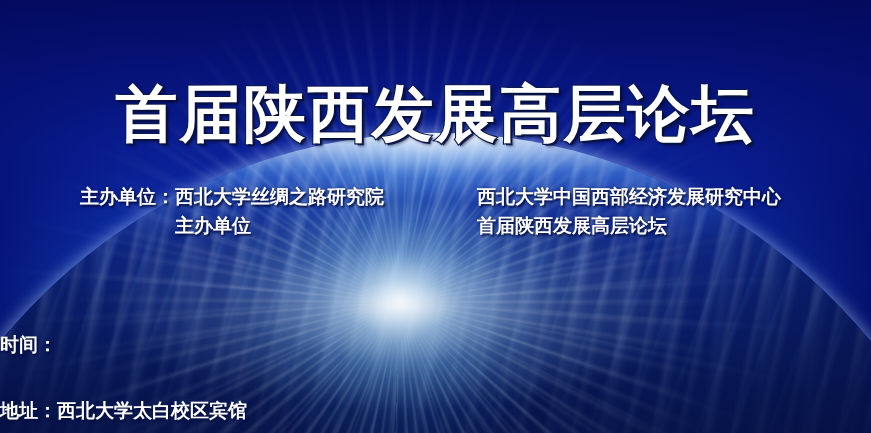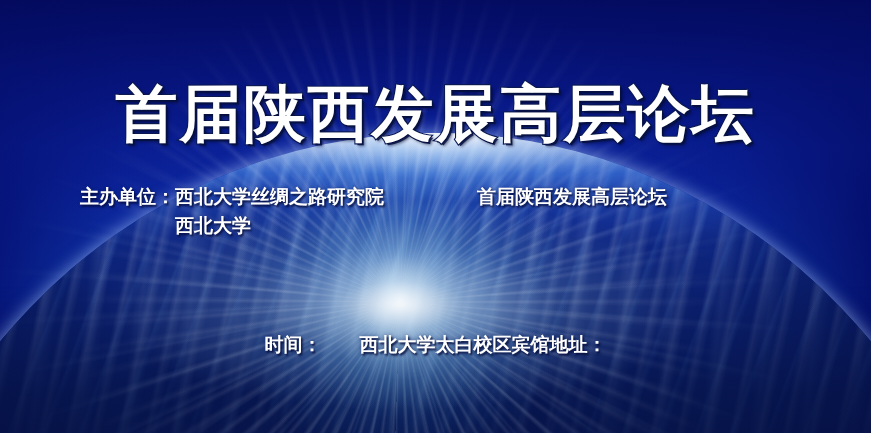--- a/index.html
+++ b/index.html
@@ -241,20 +241,21 @@
     top: 331px;
     display: flex;
     justify-content: center;
     gap: 38px;
     font-size: 19px;
     line-height: 28px;
     font-weight: bold;
     color: #ffffff;
     white-space: nowrap;
     text-shadow: 1.5px 1.5px 2px rgba(5,12,58,0.9), 0 0 4px rgba(10,30,90,0.7);
+    flex-direction: column;
   }
   .footer-item { display: flex; }
 </style>
 </head>
 <body>
 
 <div id="banner">
 
   <div class="bg-layer bg-base"></div>
   <div class="bg-layer bg-sides"></div>
@@ -279,43 +280,47 @@
 
     <div class="orgs">
 
       <div class="org-col left">
         <div class="org-line">
           <span class="org-label">主办单位：</span>
           <span class="org-value">西北大学丝绸之路研究院</span>
         </div>
         <div class="org-line">
           <span class="org-label"></span>
-          <span class="org-value">西北大学</span>
+          <span class="org-value">主办单位</span>
         </div>
         <div class="org-line">
           <span class="org-label"></span>
         </div>
       </div>
 
       <div class="org-col right">
         <div class="org-line">
           <span class="org-label"></span>
+        </div>
+        <div class="org-line">
+          <span class="org-label"></span>
+          <span class="org-value">西北大学中国西部经济发展研究中心</span>
         </div>
         <div class="org-line">
           <span class="org-label"></span>
           <span class="org-value">首届陕西发展高层论坛</span>
         </div>
       </div>
 
     </div>
 
     <div class="footer">
       <div class="footer-item">
         <span>时间：</span>
       </div>
       <div class="footer-item">
+        <span>地址：</span>
         <span>西北大学太白校区宾馆</span>
-        <span>地址：</span>
       </div>
     </div>
 
   </div>
 </div>
 
 </body></html>

